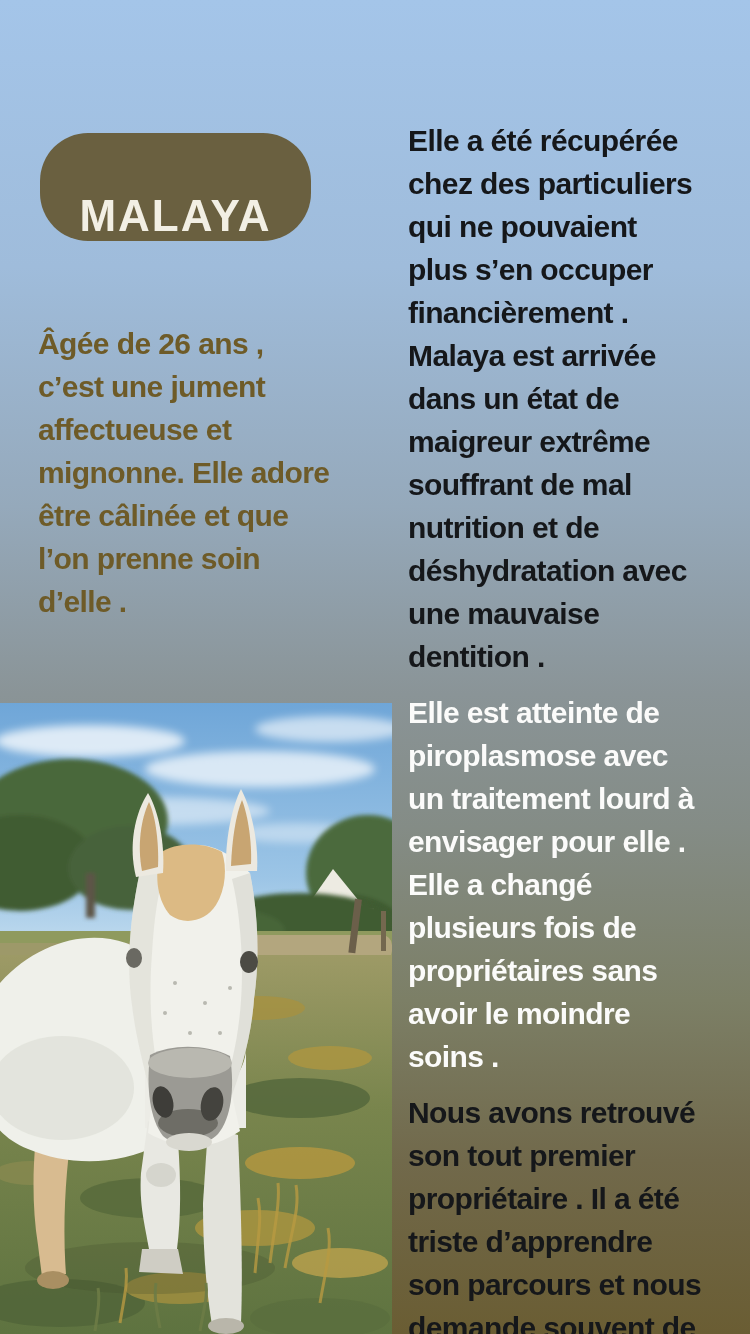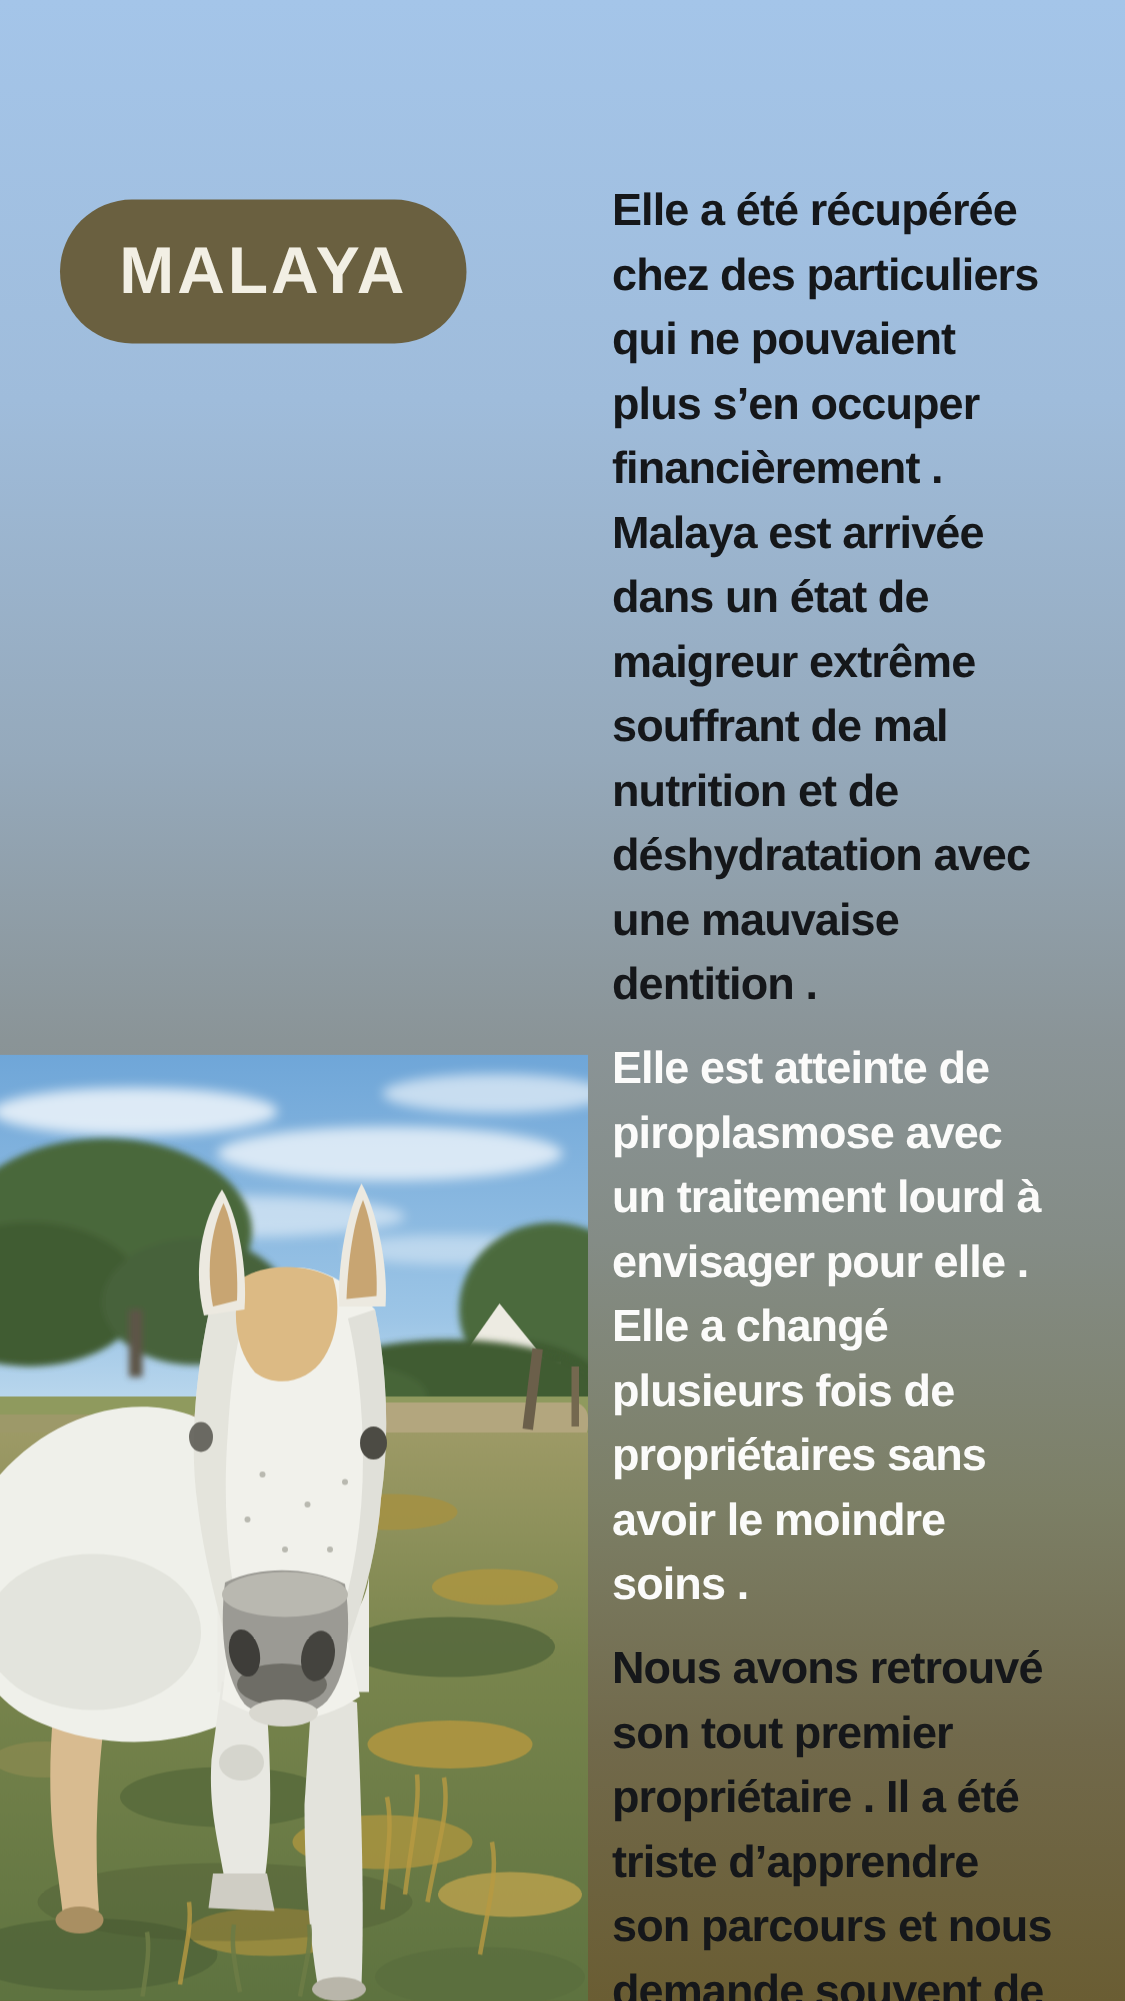--- a/index.html
+++ b/index.html
@@ -8,24 +8,24 @@
     width:750px;height:1334px;
     margin:0 auto;
     overflow:hidden;
     font-family:"Liberation Sans","DejaVu Sans",sans-serif;
     background:linear-gradient(180deg,
       #a4c5e9 0%, #9fbcdb 20%, #95a9bb 38%, #8a9497 52%,
       #848c86 62%, #7c7f66 75%, #71694b 87%, #6a5d33 100%);
   }
   .badge{
     position:absolute;left:40px;top:133px;
-    width:271px;height:96px;
+    width:271px;height:108px;
     background:#6a6040;
     border-radius:48px;
-    display:flex;align-items:center;justify-content:center;
+    display:flex;align-items:flex-end;justify-content:center;
   }
   .badge span{
     color:#f2efe4;
     font-size:44px;font-weight:700;letter-spacing:2px;
   }
   .para{
     font-weight:700;
     font-size:30px;
     line-height:43px;
     letter-spacing:-0.6px;
@@ -50,20 +50,27 @@
 </style>
 </head>
 <body>
 
 <div class="stage">
 
   <div class="badge">
     <span>MALAYA</span>
   </div>
 
+  <p class="para left-para">Âgée de 26 ans ,
+c’est une jument
+affectueuse et
+mignonne. Elle adore
+être câlinée et que
+l’on prenne soin
+d’elle .</p>
 
   <div class="right-col">
     <p class="para p-dark">Elle a été récupérée
 chez des particuliers
 qui ne pouvaient
 plus s’en occuper
 financièrement .
 Malaya est arrivée
 dans un état de
 maigreur extrême

